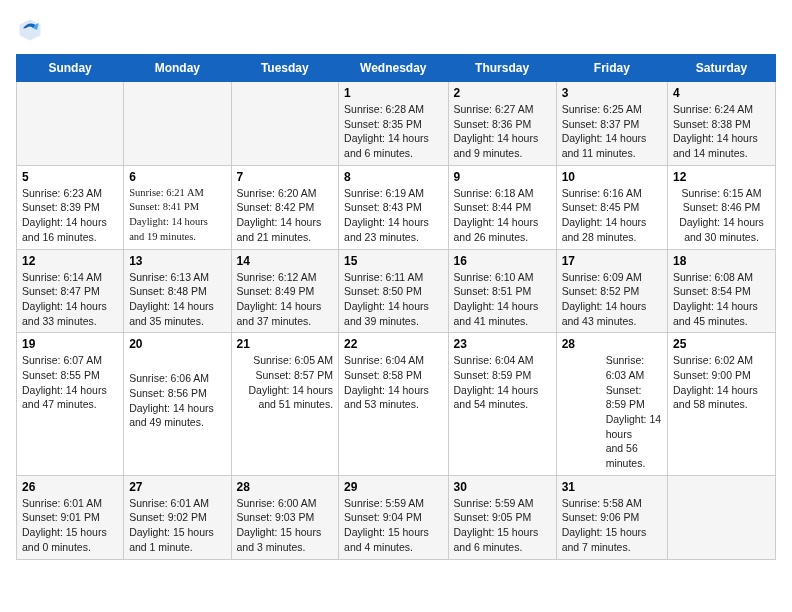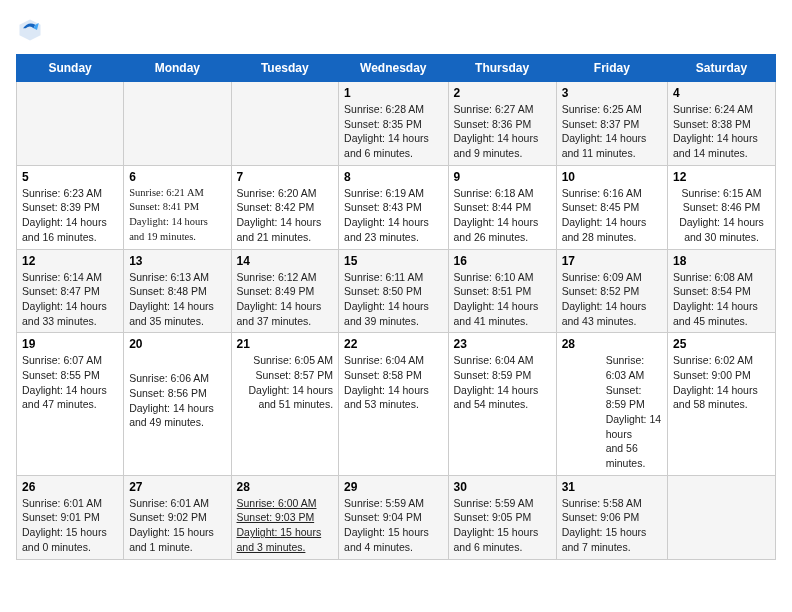--- a/index.html
+++ b/index.html
@@ -312,21 +312,21 @@
         </td>
         <td>
           <span class="day-num">27</span>
           <div class="day-info" style="white-space: pre-line;">Sunrise: 6:01 AM
 Sunset: 9:02 PM
 Daylight: 15 hours
 and 1 minute.</div>
         </td>
         <td>
           <span class="day-num">28</span>
-          <div class="day-info" style="white-space: pre-line; text-decoration: underline;">Sunrise: 6:00 AM
+          <div class="day-info" style="white-space: pre-line;">Sunrise: 6:00 AM
 Sunset: 9:03 PM
 Daylight: 15 hours
 and 3 minutes.</div>
         </td>
         <td>
           <span class="day-num">29</span>
           <div class="day-info" style="white-space: pre-line;">Sunrise: 5:59 AM
 Sunset: 9:04 PM
 Daylight: 15 hours
 and 4 minutes.</div>

